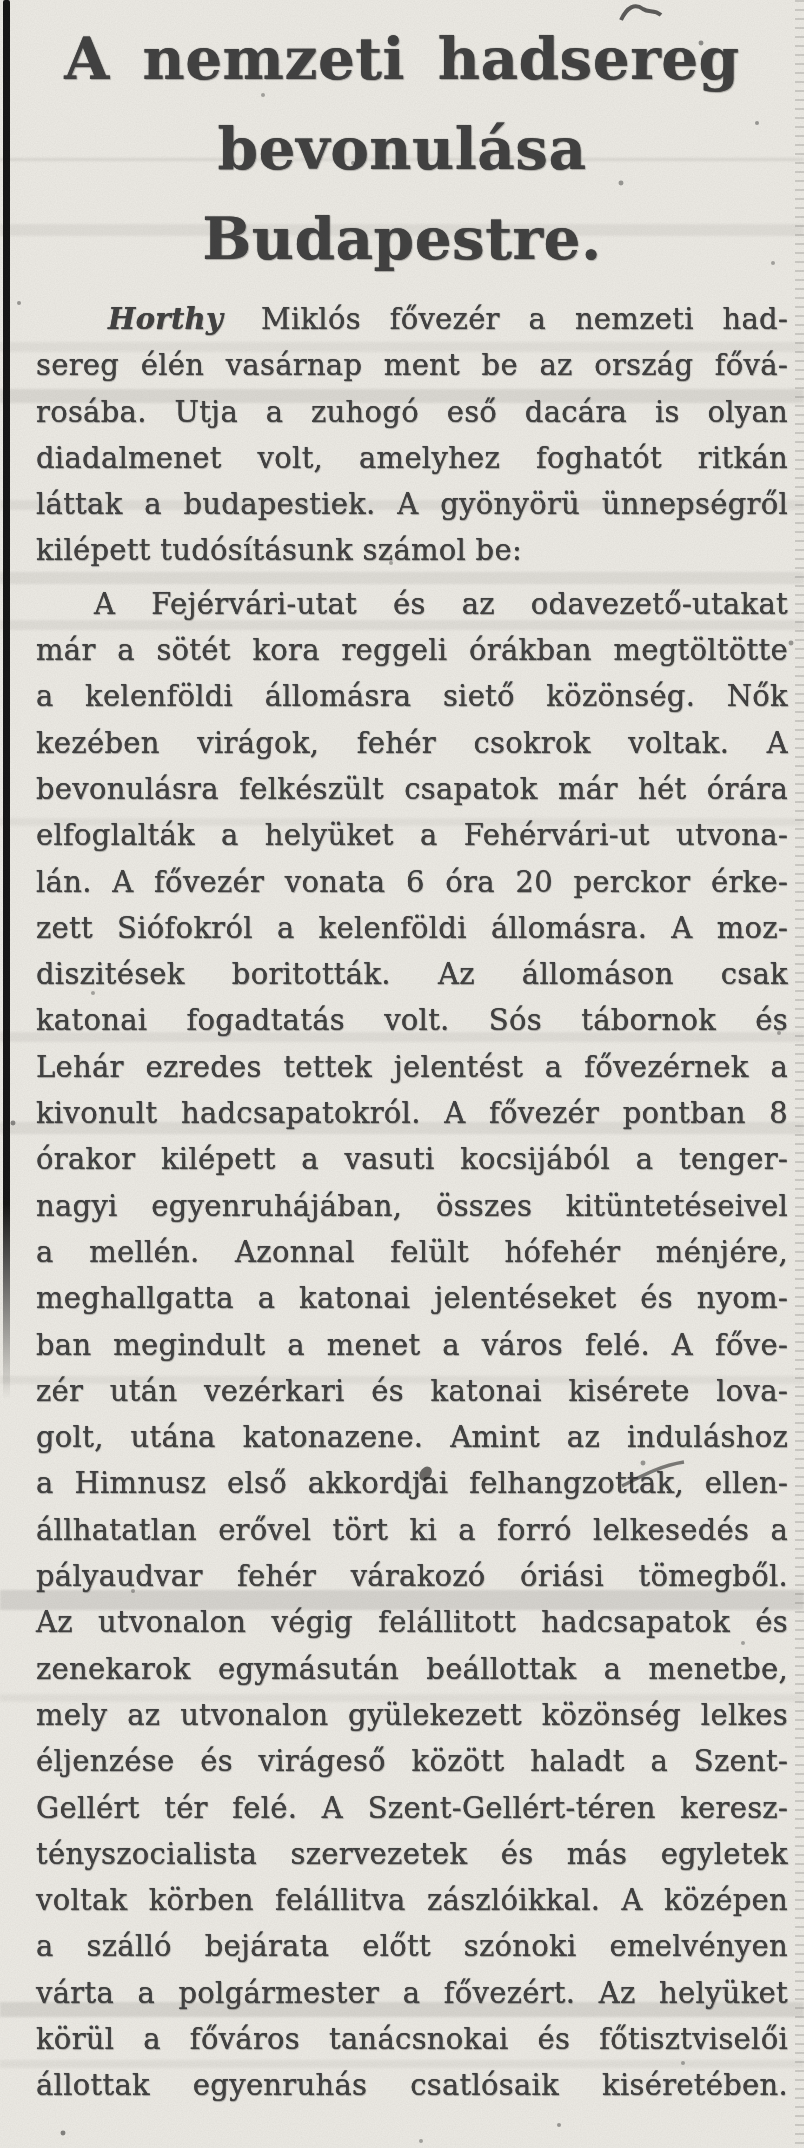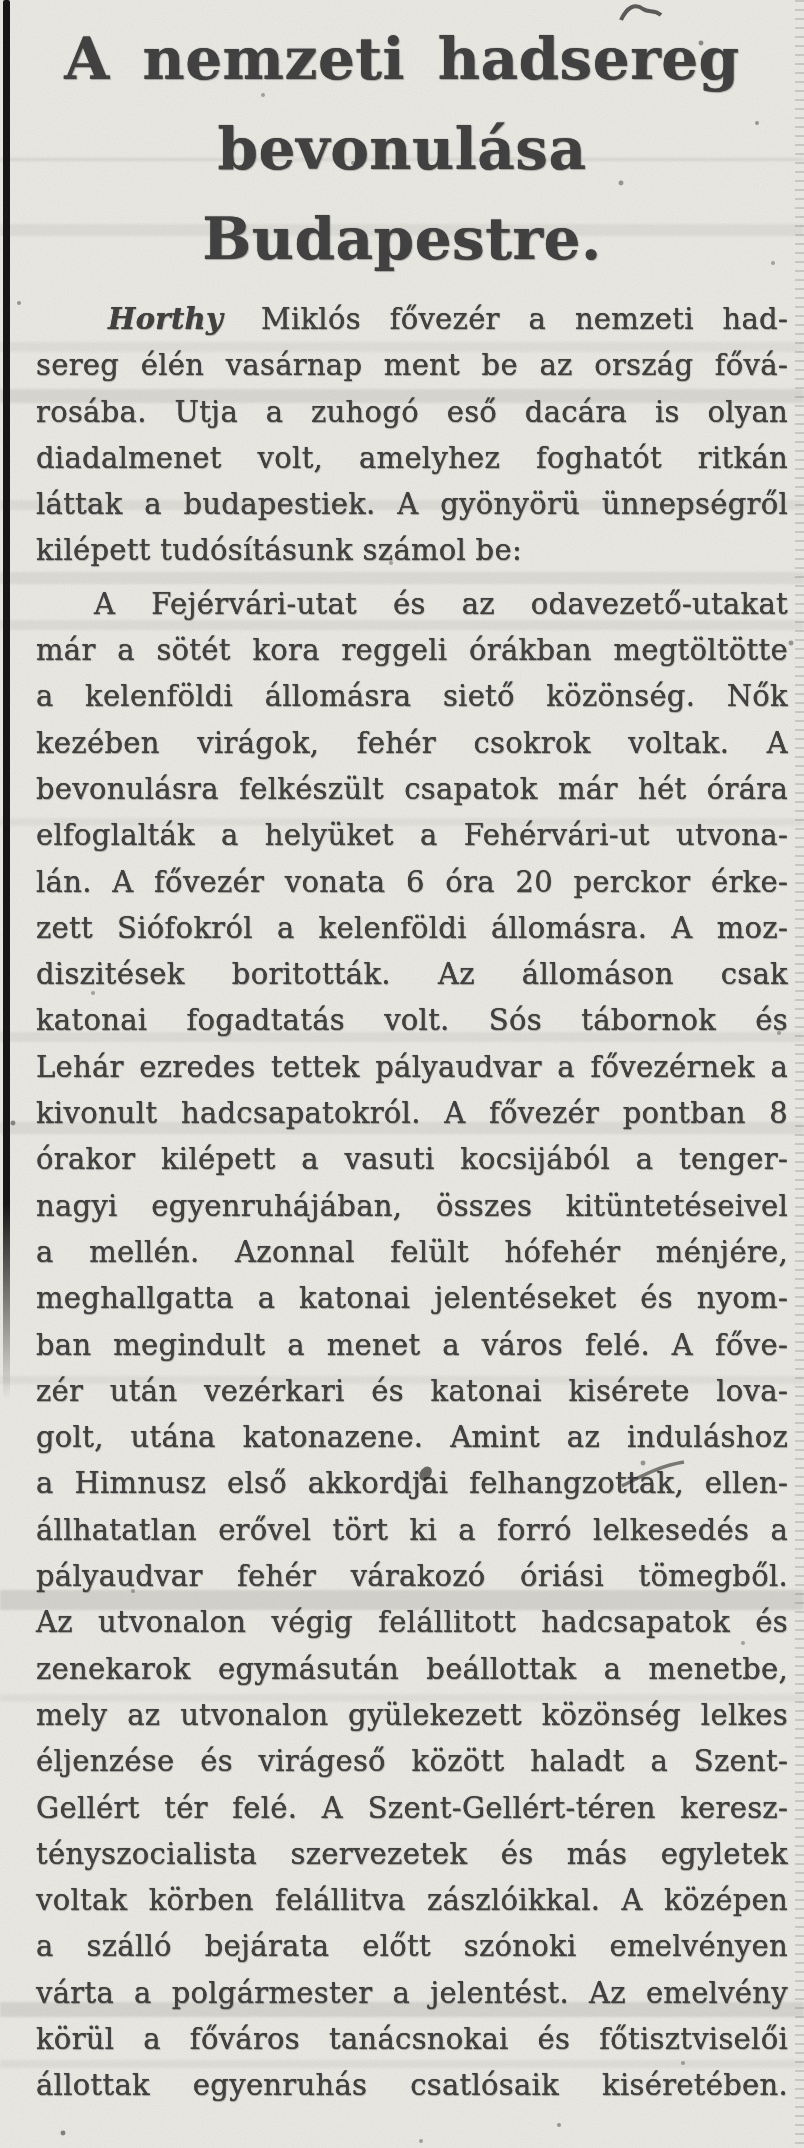--- a/index.html
+++ b/index.html
@@ -135,41 +135,41 @@
         <div class="line indent">A Fejérvári-utat és az odavezető-utakat</div>
         <div class="line">már a sötét kora reggeli órákban megtöltötte</div>
         <div class="line">a kelenföldi állomásra siető közönség. Nők</div>
         <div class="line">kezében virágok, fehér csokrok voltak. A</div>
         <div class="line">bevonulásra felkészült csapatok már hét órára</div>
         <div class="line">elfoglalták a helyüket a Fehérvári-ut utvona-</div>
         <div class="line">lán. A fővezér vonata 6 óra 20 perckor érke-</div>
         <div class="line">zett Siófokról a kelenföldi állomásra. A moz-</div>
         <div class="line">diszitések boritották. Az állomáson csak</div>
         <div class="line">katonai fogadtatás volt. Sós tábornok és</div>
-        <div class="line">Lehár ezredes tettek pályaudvar a fővezérnek a</div>
+        <div class="line">Lehár ezredes tettek jelentést a fővezérnek a</div>
         <div class="line">kivonult hadcsapatokról. A fővezér pontban 8</div>
         <div class="line">órakor kilépett a vasuti kocsijából a tenger-</div>
         <div class="line">nagyi egyenruhájában, összes kitüntetéseivel</div>
         <div class="line">a mellén. Azonnal felült hófehér ménjére,</div>
         <div class="line">meghallgatta a katonai jelentéseket és nyom-</div>
         <div class="line">ban megindult a menet a város felé. A főve-</div>
         <div class="line">zér után vezérkari és katonai kisérete lova-</div>
         <div class="line">golt, utána katonazene. Amint az induláshoz</div>
         <div class="line">a Himnusz első akkordjai felhangzottak, ellen-</div>
         <div class="line">állhatatlan erővel tört ki a forró lelkesedés a</div>
         <div class="line">pályaudvar fehér várakozó óriási tömegből.</div>
         <div class="line">Az utvonalon végig felállitott hadcsapatok és</div>
         <div class="line">zenekarok egymásután beállottak a menetbe,</div>
         <div class="line">mely az utvonalon gyülekezett közönség lelkes</div>
         <div class="line">éljenzése és virágeső között haladt a Szent-</div>
         <div class="line">Gellért tér felé. A Szent-Gellért-téren keresz-</div>
         <div class="line">tényszocialista szervezetek és más egyletek</div>
         <div class="line">voltak körben felállitva zászlóikkal. A középen</div>
         <div class="line">a szálló bejárata előtt szónoki emelvényen</div>
-        <div class="line">várta a polgármester a jelentést. Az emelvény</div>
+        <div class="line">várta a polgármester a fővezért. Az helyüket</div>
         <div class="line">körül a főváros tanácsnokai és főtisztviselői</div>
         <div class="line">állottak egyenruhás csatlósaik kiséretében.</div>
       </div>
     </div>
 
   <svg class="scribble" style="left:618px;top:0" width="46" height="30">
     <path d="M3 20 C9 7, 17 3, 25 9 C31 13, 36 9, 43 15" stroke="#1c1c1c" stroke-width="4" fill="none" opacity=".7"></path>
   </svg>
 
   <div class="blot" style="left:420px;top:1466px;width:11px;height:15px"></div>

